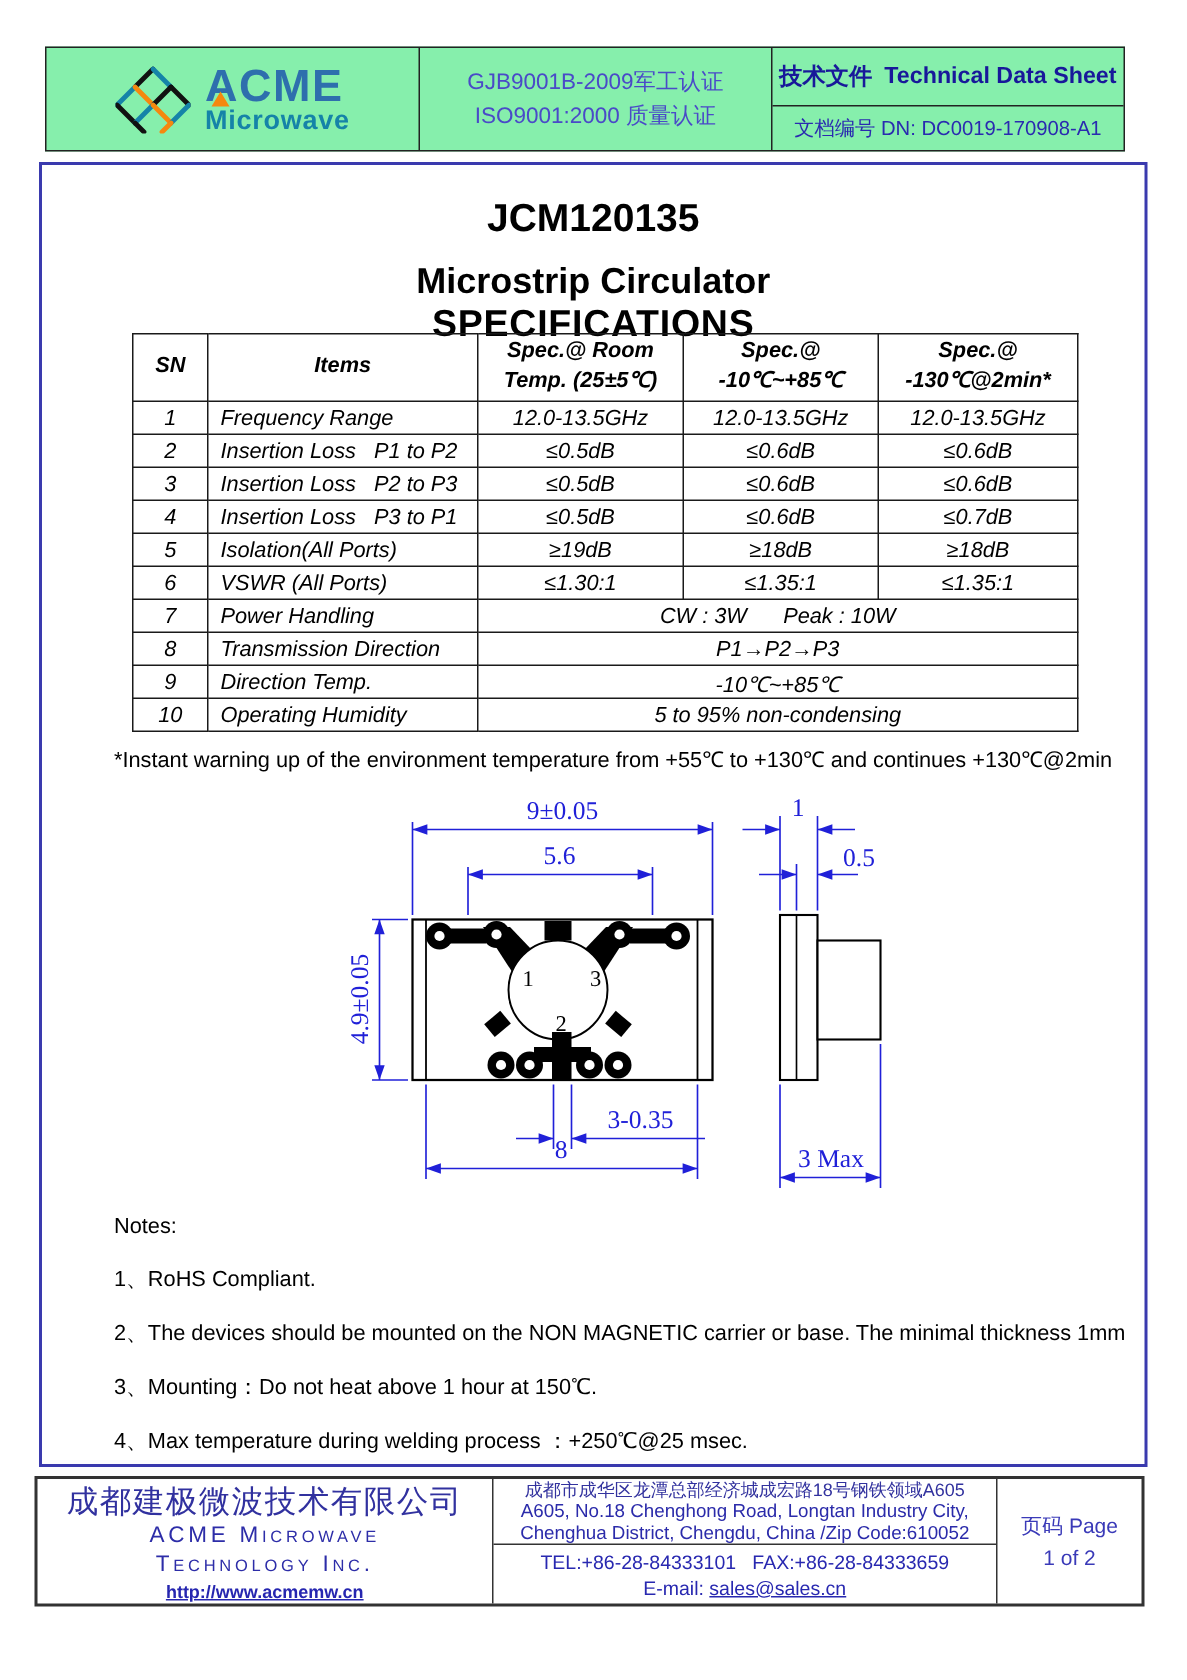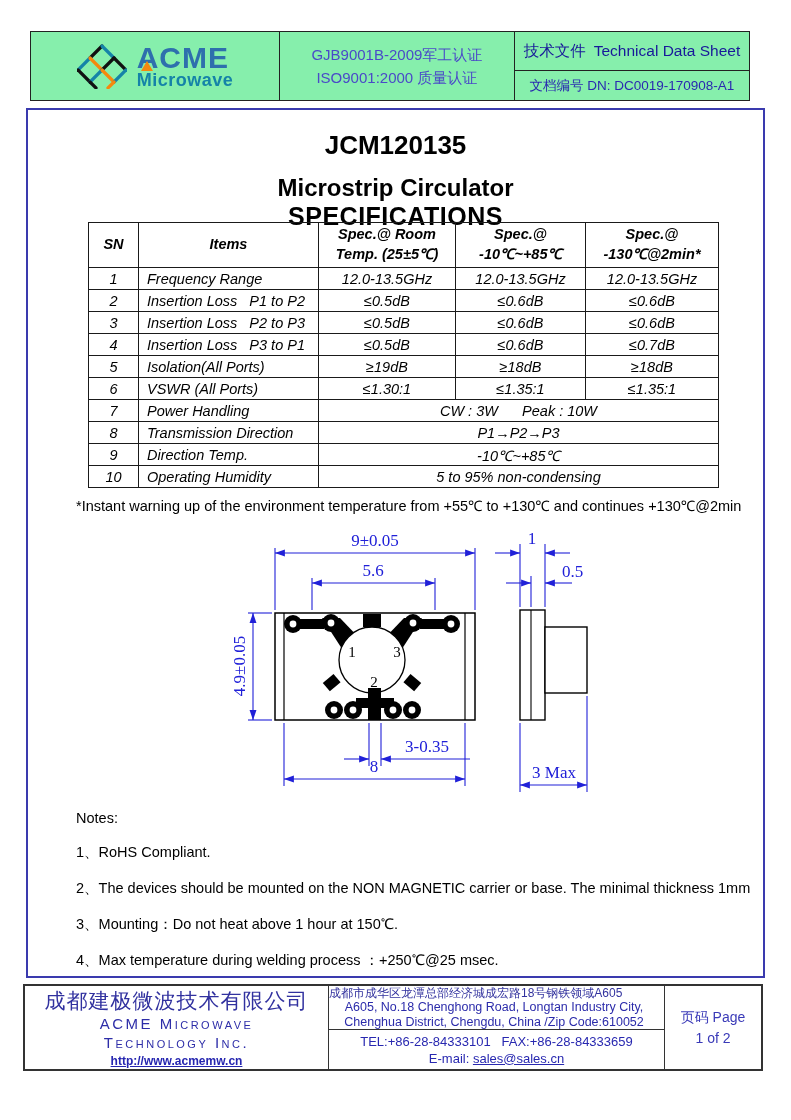--- a/index.html
+++ b/index.html
@@ -9,21 +9,21 @@
   
   .hdr{position:absolute;left:30px;top:31px;width:720px;height:70px;display:flex;border:1px solid #222;box-sizing:border-box;background:#86efac;}
   .hdr-cell{box-sizing:border-box;height:100%;}
   .hdr-logo{width:253px;border-right:1px solid #222;display:flex;align-items:center;justify-content:center;gap:10px;}
   .logo-textwrap{position:relative;line-height:1;}
   .logo-acme{font-size:30px;font-weight:bold;color:#2e6fad;letter-spacing:1px;}
   .logo-micro{font-size:18px;font-weight:bold;color:#1583a8;margin-top:-2px;letter-spacing:0.5px;}
   .a-tri{position:absolute;left:4px;top:18px;width:0;height:0;border-left:6px solid transparent;border-right:6px solid transparent;border-bottom:10px solid #f5880e;}
   .hdr-cert{width:239px;border-right:1px solid #222;display:flex;flex-direction:column;align-items:center;justify-content:center;color:#4a4ac8;font-size:15px;line-height:1.55;}
   .hdr-right{width:238px;display:flex;flex-direction:column;}
-  .hdr-right-top{height:38px;border-bottom:1px solid #222;display:flex;align-items:center;justify-content:center;gap:8px;font-weight:normal;color:#18189a;font-size:15.5px;}
+  .hdr-right-top{height:38px;border-bottom:1px solid #222;display:flex;align-items:center;justify-content:center;gap:8px;font-weight:bold;color:#18189a;font-size:15.5px;}
   .hdr-right-bot{flex:1;display:flex;align-items:center;justify-content:center;color:#2a2ab0;font-size:13.5px;}
 
   
   .main-box{position:absolute;left:26px;top:108px;width:739px;height:870px;border:2px solid #3a3aae;box-sizing:border-box;background:#fff;}
   .title-model{margin-top:20px;text-align:center;font-size:26px;font-weight:bold;color:#000;}
   .title-block{margin-top:13px;text-align:center;font-weight:bold;color:#000;line-height:1.15;}
   .title-product{font-size:24px;}
   .title-section{font-size:25px;letter-spacing:0.5px;}
 
   
@@ -42,21 +42,21 @@
   .note-title{margin-bottom:2px;}
   .note-item{margin-top:17px;}
 
   
   .ftr{position:absolute;left:23px;top:984px;width:740px;height:87px;border:2px solid #333;box-sizing:border-box;display:flex;background:#fff;}
   .ftr-left{width:303px;box-sizing:border-box;display:flex;flex-direction:column;align-items:center;justify-content:center;color:#31319f;}
   .f-company-cn{font-size:21px;letter-spacing:1px;}
   .f-company-en{font-size:15px;font-variant:small-caps;letter-spacing:2.5px;color:#2d2da8;line-height:1.25;}
   .f-url{font-size:12px;font-weight:bold;color:#2626b0;text-decoration:underline;margin-top:1px;}
   .ftr-mid{width:337px;box-sizing:border-box;border-left:1px solid #333;border-right:1px solid #333;display:flex;flex-direction:column;}
-  .ftr-mid-top{height:44px;box-sizing:border-box;border-bottom:1px solid #333;display:flex;flex-direction:column;align-items:flex-start;justify-content:center;line-height:14.5px;}
+  .ftr-mid-top{height:44px;box-sizing:border-box;border-bottom:1px solid #333;display:flex;flex-direction:column;align-items:center;justify-content:center;line-height:14.5px;}
   .f-addr-cn{font-size:12px;color:#32329e;}
   .f-addr-en{font-size:12.5px;color:#2b2baa;text-align:center;width:330px;}
   .ftr-mid-bot{flex:1;display:flex;flex-direction:column;align-items:center;justify-content:center;color:#2828b0;font-size:13px;line-height:17px;}
   .f-tel{white-space:pre;}
   .f-email a{color:#2828b0;text-decoration:underline;}
   .ftr-right{flex:1;display:flex;flex-direction:column;align-items:center;justify-content:center;color:#3a3ab8;font-size:14px;line-height:1.5;}
 
   
   .drawing{position:absolute;left:194px;top:418px;}
   .dimtext{font-family:"Liberation Serif",serif;font-size:17px;fill:#2020d8;}

